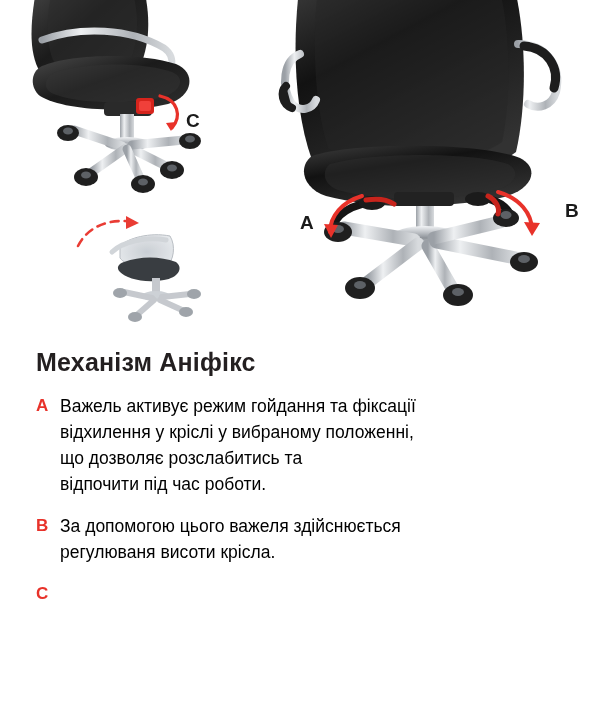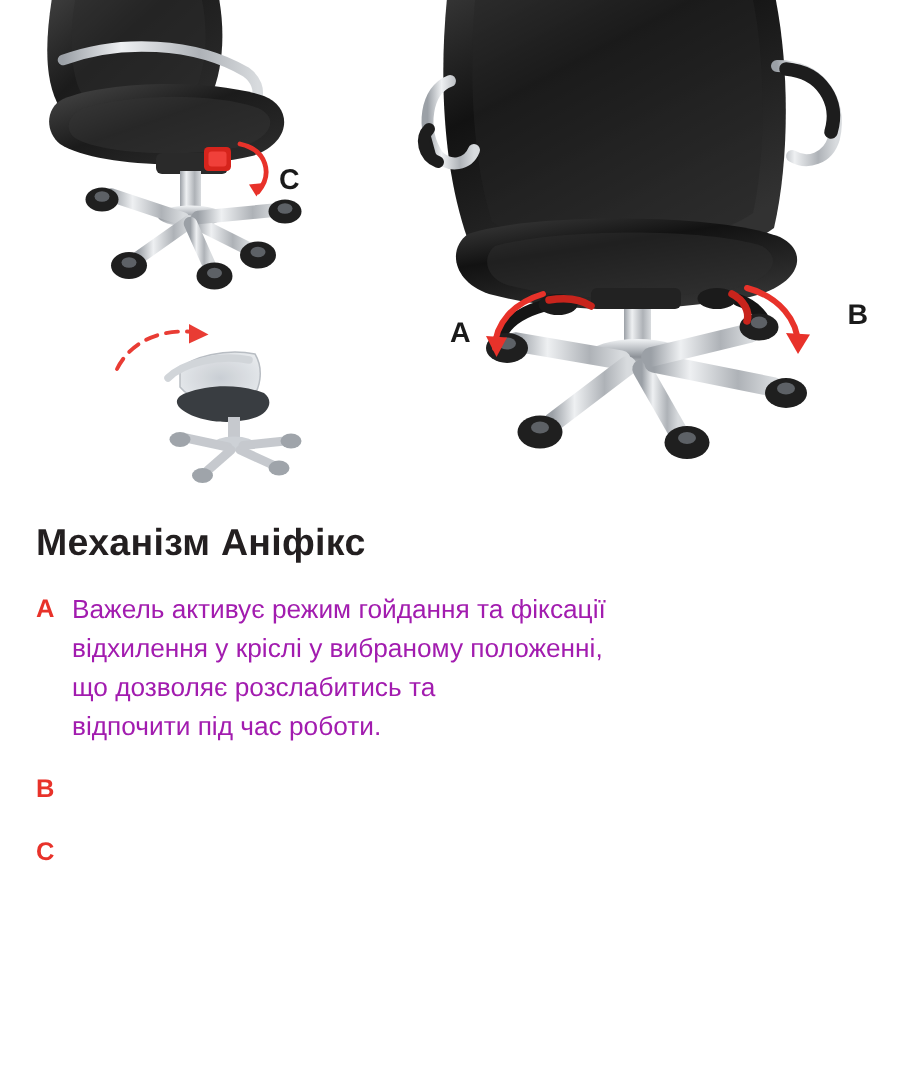--- a/index.html
+++ b/index.html
@@ -35,21 +35,21 @@
     color: #1a1a1a;
     letter-spacing: 0.5px;
   }
 
   
   #text-block {
     position: absolute;
     top: 348px;
     left: 0;
     width: 612px;
-    padding: 0 22px;
+    padding: 0 34px;
     box-sizing: border-box;
   }
 
   #heading {
     font-size: 25px;
     font-weight: bold;
     color: #231f20;
     margin: 0 0 16px 2px;
     letter-spacing: 0.2px;
   }
@@ -64,21 +64,21 @@
     color: #e8322a;
     font-weight: bold;
     font-size: 17px;
     line-height: 26px;
     padding-left: 2px;
     box-sizing: border-box;
   }
   .item-text {
     font-size: 17.5px;
     line-height: 26px;
-    color: #a21caf;
+    color: #000000;
     white-space: pre-line;
   }
 </style>
 </head>
 <body>
 
 <div id="illustration">
 
   <svg class="chair-svg" width="612" height="340" viewBox="0 0 612 340">
     <defs>
@@ -252,19 +252,21 @@
   <div class="item">
     <span class="item-letter">A</span>
     <span class="item-text">Важель активує режим гойдання та фіксації
 відхилення у кріслі у вибраному положенні,
 що дозволяє розслабитись та
 відпочити під час роботи.</span>
   </div>
 
   <div class="item">
     <span class="item-letter">B</span>
+    <span class="item-text">За допомогою цього важеля здійснюється
+регулюваня висоти крісла.</span>
   </div>
 
   <div class="item">
     <span class="item-letter">C</span>
   </div>
 
 </div>
 
 </body></html>

